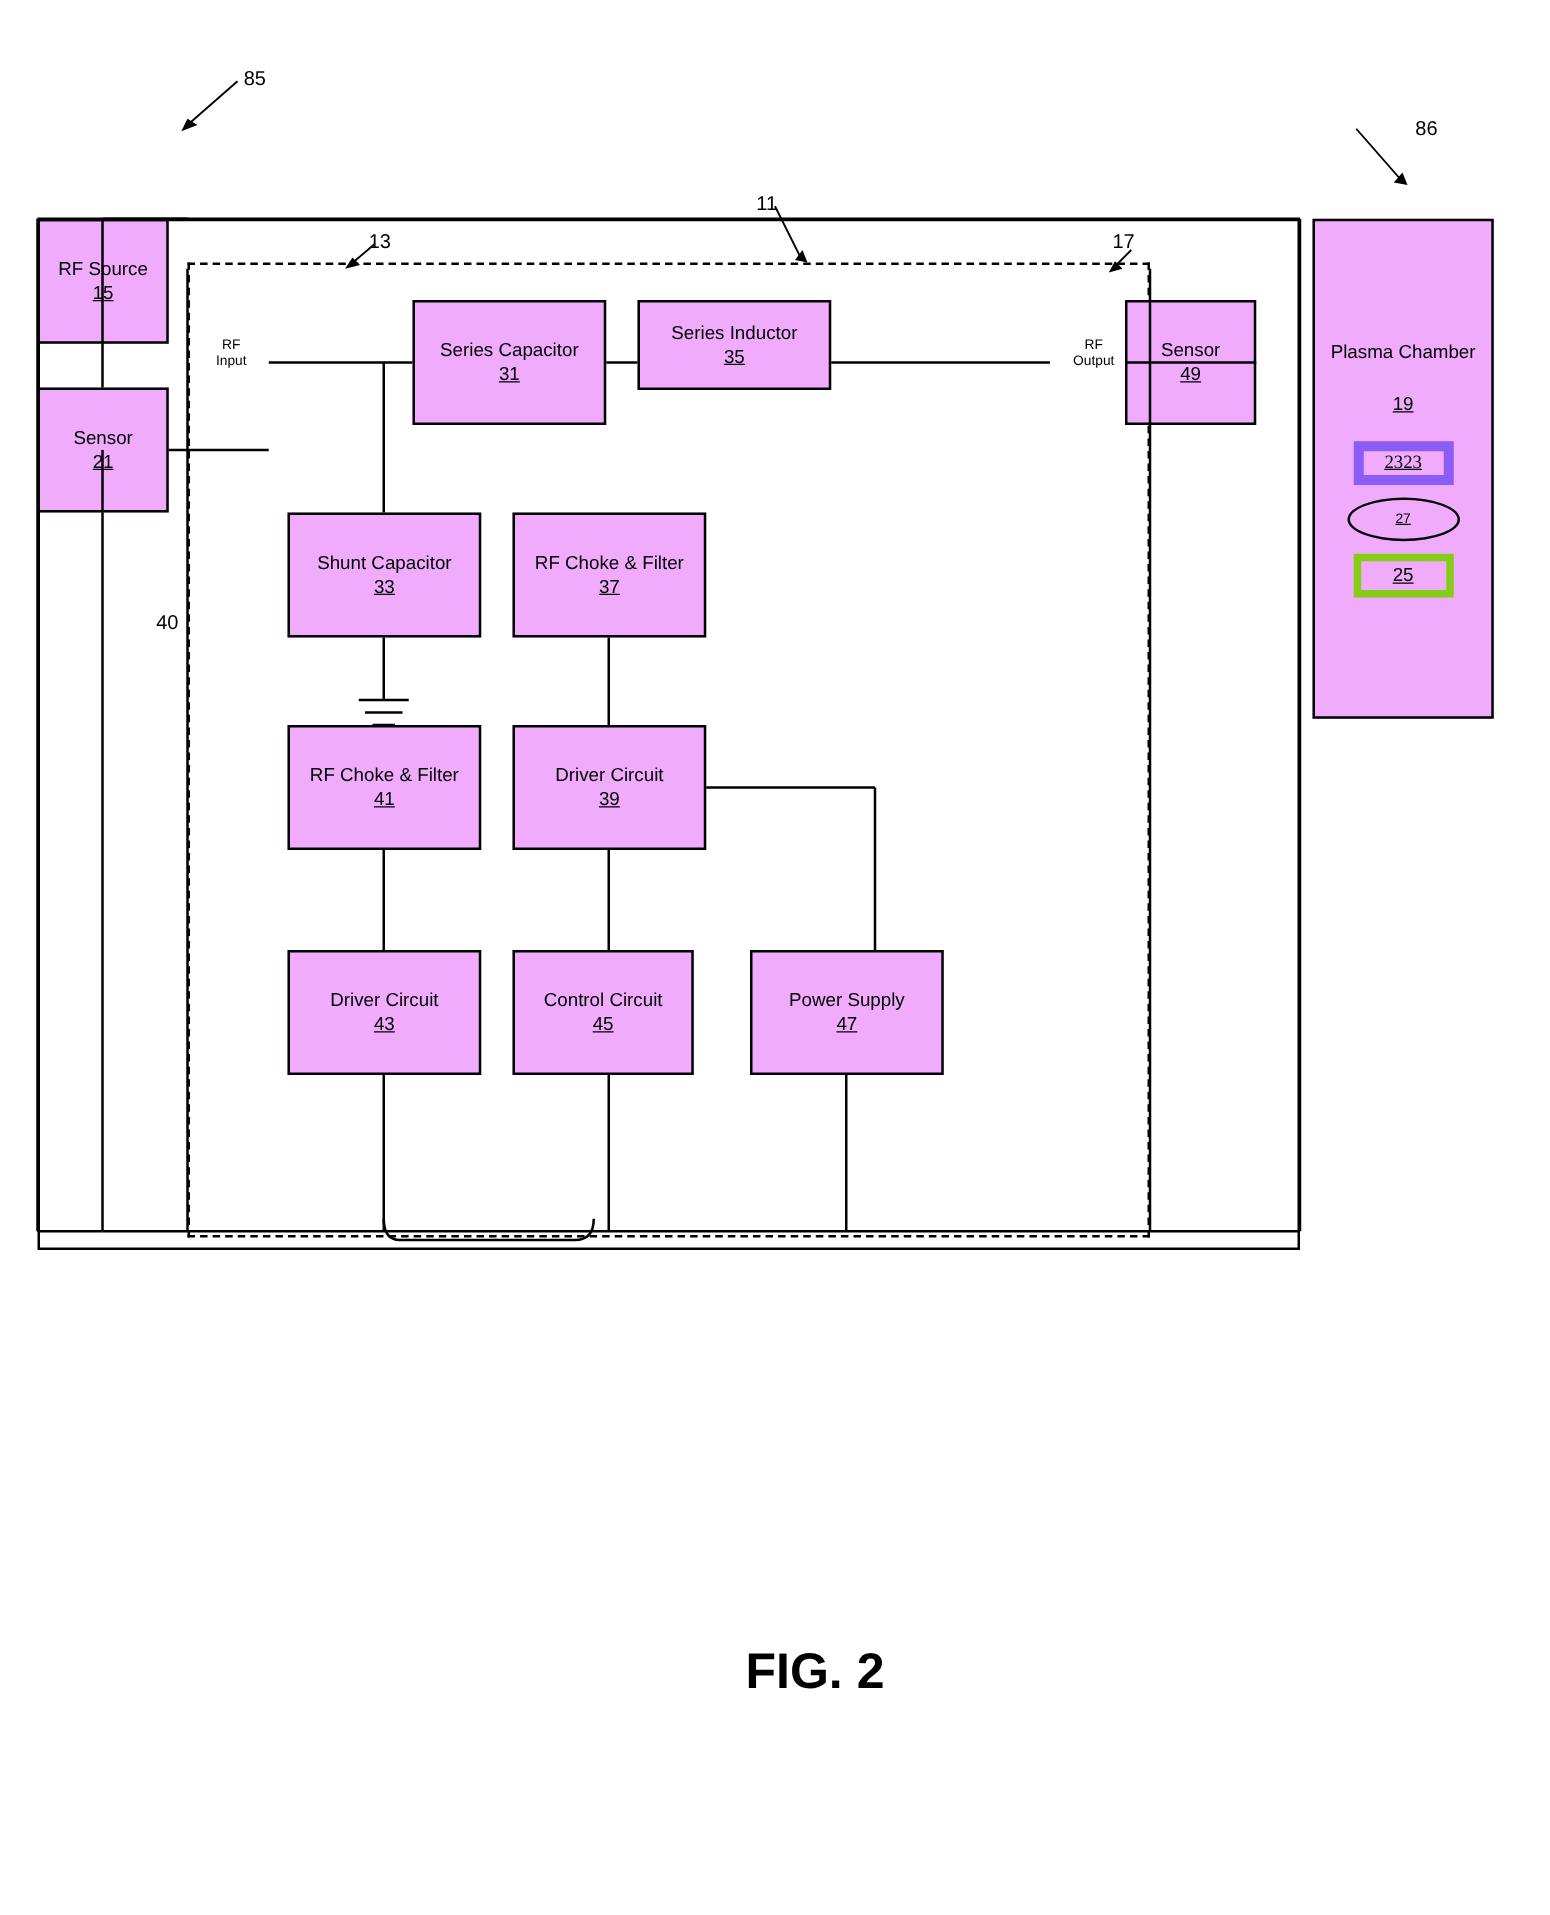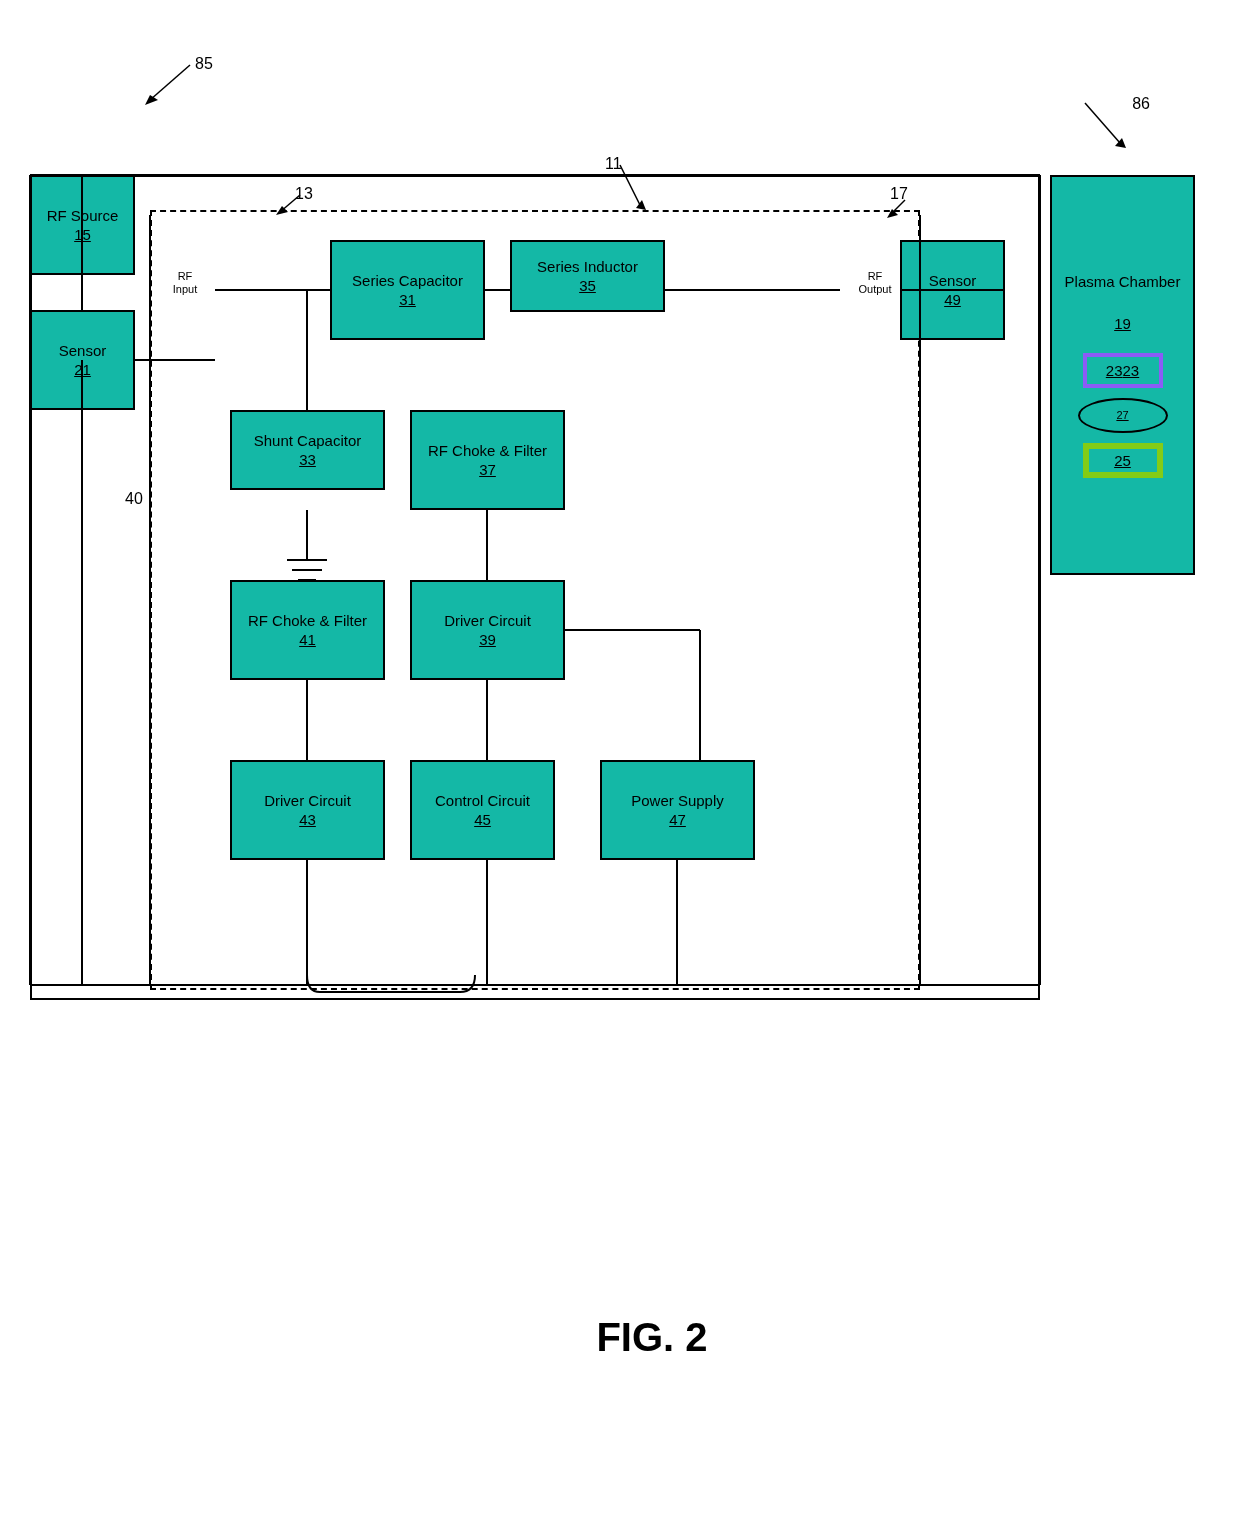--- a/index.html
+++ b/index.html
@@ -15,21 +15,21 @@
     .diagram-container {
       position: relative;
       width: 1240px;
       height: 1400px;
     }
 
     
     .component-box {
       position: absolute;
       border: 2px solid #000;
-      background: #14b8a6;
+      background: #f0abfc;
       display: flex;
       flex-direction: column;
       align-items: center;
       justify-content: center;
       text-align: center;
       font-size: 15px;
       line-height: 1.3;
     }
 
     .component-box .ref-num {
@@ -134,21 +134,21 @@
   <div class="component-box" style="left:330px; top:240px; width:155px; height:100px; z-index:2;">
     <span>Series Capacitor</span>
     <span class="ref-num">31</span>
   </div>
 
   <div class="component-box" style="left:510px; top:240px; width:155px; height:72px; z-index:2;">
     <span>Series Inductor</span>
     <span class="ref-num">35</span>
   </div>
 
-  <div class="component-box" style="left:230px; top:410px; width:155px; height:80px; z-index:2;text-align:center;">
+  <div class="component-box" style="left:230px; top:410px; width:155px; height:100px; z-index:2;text-align:center;">
     <span>Shunt Capacitor</span>
     <span class="ref-num">33</span>
   </div>
 
   <div class="component-box" style="left:410px; top:410px; width:155px; height:100px; z-index:2;">
     <span>RF Choke &amp; Filter</span>
     <span class="ref-num">37</span>
   </div>
 
   <div class="component-box" style="left:230px; top:580px; width:155px; height:100px; z-index:2;">
@@ -178,21 +178,21 @@
 
   <div class="component-box" style="left:900px; top:240px; width:105px; height:100px; z-index:2;">
     <span>Sensor</span>
     <span class="ref-num">49</span>
   </div>
 
   <div class="component-box" style="left:1050px; top:175px; width:145px; height:400px; z-index:2; font-size:15px;">
     <span style="margin-bottom:22px;">Plasma Chamber</span>
     <span class="ref-num">19</span>
 
-    <div style="margin-top:20px; width:80px; height:35px; border:4px solid #8b5cf6; display:flex; align-items:center; justify-content:center; text-decoration:underline; font-size:15px;">
+    <div style="margin-top:20px; width:80px; height:35px; border:8px solid #8b5cf6; display:flex; align-items:center; justify-content:center; text-decoration:underline; font-size:15px;font-family:Liberation Serif, serif;">
       <span>23</span>23
     </div>
     <div style="margin-top:10px; width:90px; height:35px; border:2px solid #000; border-radius:50%; display:flex; align-items:center; justify-content:center; text-decoration:underline; font-size:11px;">
       27
     </div>
     <div style="margin-top:10px; width:80px; height:35px; border:6px solid #84cc16; display:flex; align-items:center; justify-content:center; text-decoration:underline; font-size:15px;">
       25
     </div>
   </div>
 

